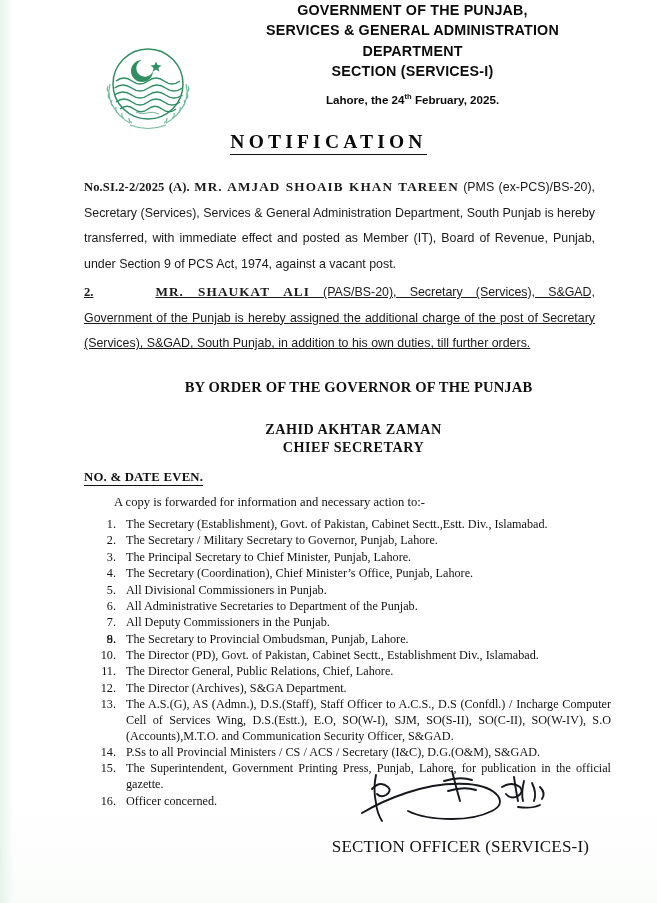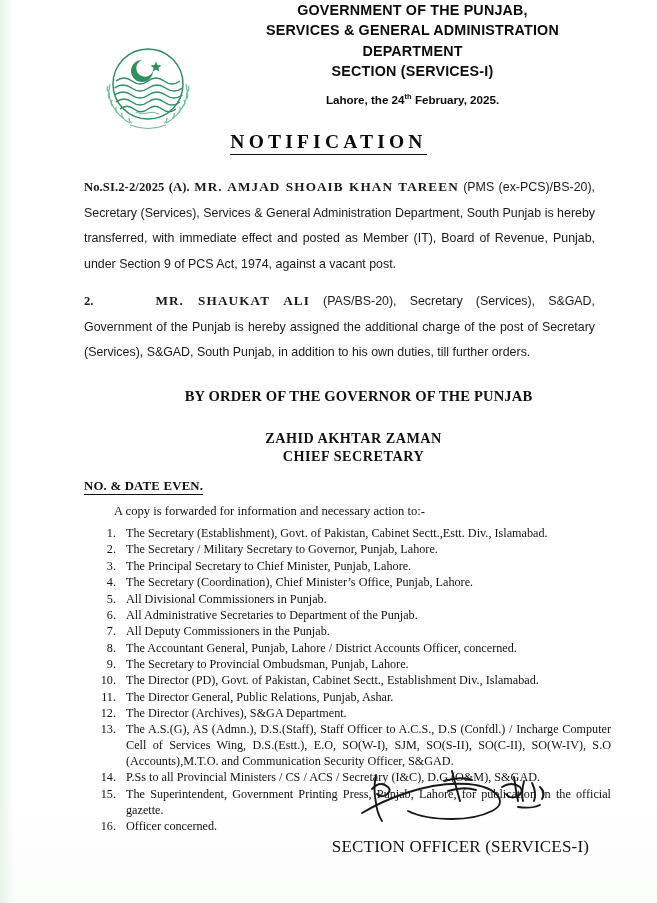--- a/index.html
+++ b/index.html
@@ -84,21 +84,21 @@
   p.para {
     font-family: "Liberation Sans", sans-serif;
     font-size: 12.4px;
     line-height: 2.05;
     text-align: justify;
     text-justify: inter-word;
     margin: 0;
     color: #1a1a1a;
   }
   p.para-1 { margin-top: 18px; }
-  p.para-2 { margin-top: 10px; }
+  p.para-2 { margin-top: 1px; text-decoration: underline; }
   .ref-no {
     font-family: "Liberation Serif", serif;
     font-weight: bold;
     font-size: 12.6px;
     letter-spacing: 0.1px;
   }
   .nm {
     font-family: "Liberation Serif", serif;
     font-weight: bold;
     font-size: 13.2px;
@@ -282,24 +282,24 @@
     <div class="copy-line">A copy is forwarded for information and necessary action to:-</div>
 
     <ol class="dist">
       <li><span class="idx">1.</span><span>The Secretary (Establishment), Govt. of Pakistan, Cabinet Sectt.,Estt. Div., Islamabad.</span></li>
       <li><span class="idx">2.</span><span>The Secretary / Military Secretary to Governor, Punjab, Lahore.</span></li>
       <li><span class="idx">3.</span><span>The Principal Secretary to Chief Minister, Punjab, Lahore.</span></li>
       <li><span class="idx">4.</span><span>The Secretary (Coordination), Chief Minister’s Office, Punjab, Lahore.</span></li>
       <li><span class="idx">5.</span><span>All Divisional Commissioners in Punjab.</span></li>
       <li><span class="idx">6.</span><span>All Administrative Secretaries to Department of the Punjab.</span></li>
       <li><span class="idx">7.</span><span>All Deputy Commissioners in the Punjab.</span></li>
-      <li><span class="idx">8.</span><span>The Accountant General, Punjab, Lahore / District Accounts Officer, concerned.</span></li>
+      <li><span class="idx">8.</span></li>
       <li><span class="idx">9.</span><span>The Secretary to Provincial Ombudsman, Punjab, Lahore.</span></li>
       <li><span class="idx">10.</span><span>The Director (PD), Govt. of Pakistan, Cabinet Sectt., Establishment Div., Islamabad.</span></li>
-      <li><span class="idx">11.</span><span>The Director General, Public Relations, Punjab, Ashar.</span></li>
+      <li><span class="idx">11.</span><span>The Director General, Public Relations, Chief, Lahore.</span></li>
       <li><span class="idx">12.</span><span>The Director (Archives), S&amp;GA Department.</span></li>
       <li class="multi"><span class="idx">13.</span><span>The A.S.(G), AS (Admn.), D.S.(Staff), Staff Officer to A.C.S., D.S (Confdl.) / Incharge Computer Cell of Services Wing, D.S.(Estt.), E.O, SO(W-I), SJM, SO(S-II), SO(C-II), SO(W-IV), S.O (Accounts),M.T.O. and Communication Security Officer, S&amp;GAD.</span></li>
       <li><span class="idx">14.</span><span>P.Ss to all Provincial Ministers / CS / ACS / Secretary (I&amp;C), D.G.(O&amp;M), S&amp;GAD.</span></li>
       <li class="multi"><span class="idx">15.</span><span>The Superintendent, Government Printing Press, Punjab, Lahore, for publication in the official gazette.</span></li>
       <li><span class="idx">16.</span><span>Officer concerned.</span></li>
     </ol>
   </div>
 
   <div class="sig-area">
     <div class="sig-svg">

